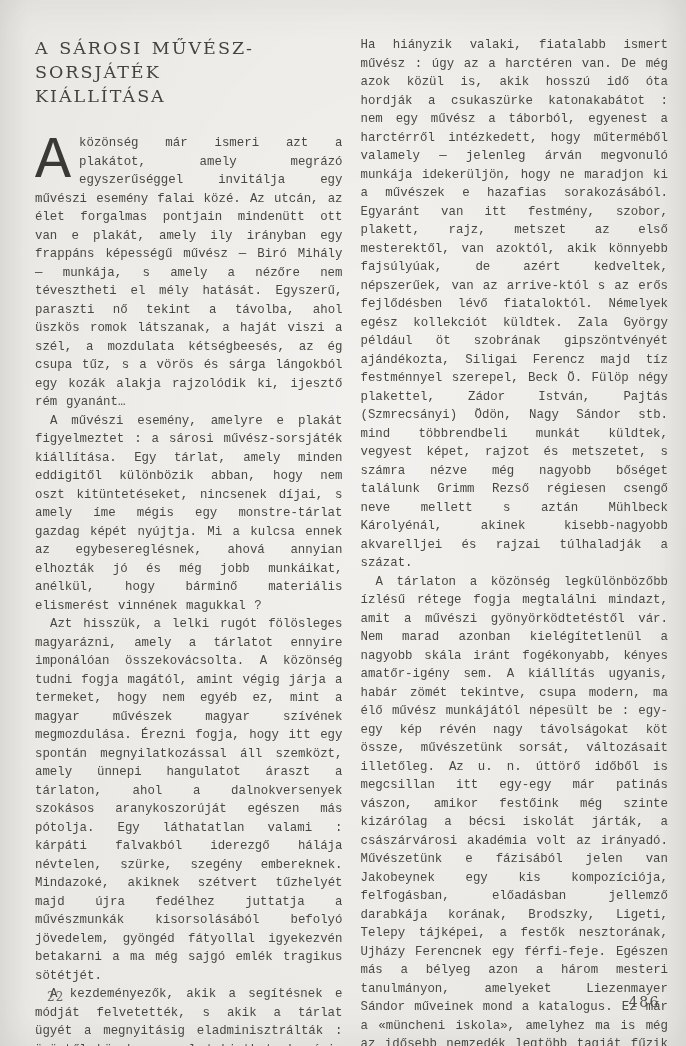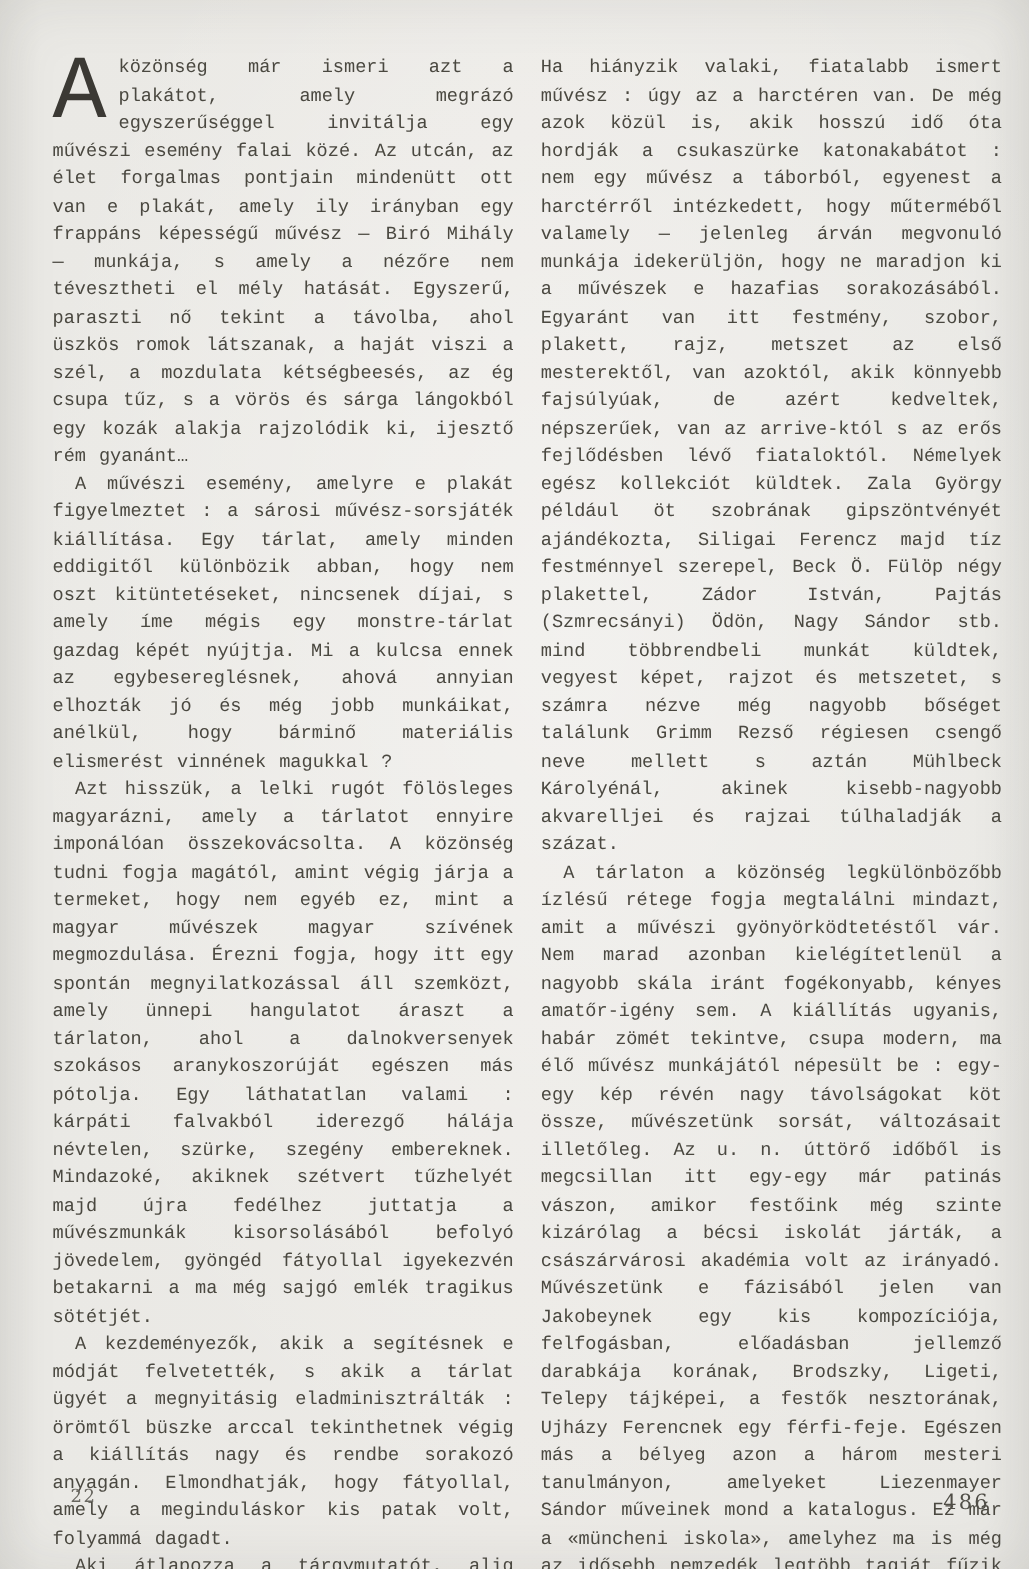--- a/index.html
+++ b/index.html
@@ -78,20 +78,21 @@
     font-weight: 500;
   }
 </style>
 </head>
 <body>
 
 <div class="page">
   <div class="columns">
 
     <div class="col">
+      <h1 class="article-title"><span>A SÁROSI MŰVÉSZ-SORSJÁTÉK</span><br><span>KIÁLLÍTÁSA</span></h1>
 
       <p class="noindent"><span class="dropcap">A</span><span>közönség már ismeri azt a plakátot, amely megrázó egyszerűséggel invitálja egy művészi esemény falai közé. Az utcán, az élet forgalmas pontjain mindenütt ott van e plakát, amely ily irányban egy frappáns képességű művész — Biró Mihály — munkája, s amely a nézőre nem tévesztheti el mély hatását. Egyszerű, paraszti nő tekint a távolba, ahol üszkös romok látszanak, a haját viszi a szél, a mozdulata kétségbeesés, az ég csupa tűz, s a vörös és sárga lángokból egy kozák alakja rajzolódik ki, ijesztő rém gyanánt…</span></p>
 
       <p class="indent">A művészi esemény, amelyre e plakát figyelmeztet : a sárosi művész-sorsjáték kiállítása. Egy tárlat, amely minden eddigitől különbözik abban, hogy nem oszt kitüntetéseket, nincsenek díjai, s amely íme mégis egy monstre-tárlat gazdag képét nyújtja. Mi a kulcsa ennek az egybesereglésnek, ahová annyian elhozták jó és még jobb munkáikat, anélkül, hogy bárminő materiális elismerést vinnének magukkal ?</p>
       <p class="indent">Azt hisszük, a lelki rugót fölösleges magyarázni, amely a tárlatot ennyire imponálóan összekovácsolta. A közönség tudni fogja magától, amint végig járja a termeket, hogy nem egyéb ez, mint a magyar művészek magyar szívének megmozdulása. Érezni fogja, hogy itt egy spontán megnyilatkozással áll szemközt, amely ünnepi hangulatot áraszt a tárlaton, ahol a dalnokversenyek szokásos aranykoszorúját egészen más pótolja. Egy láthatatlan valami : kárpáti falvakból iderezgő hálája névtelen, szürke, szegény embereknek. Mindazoké, akiknek szétvert tűzhelyét majd újra fedélhez juttatja a művészmunkák kisorsolásából befolyó jövedelem, gyöngéd fátyollal igyekezvén betakarni a ma még sajgó emlék tragikus sötétjét.</p>
       <p class="indent">A kezdeményezők, akik a segítésnek e módját felvetették, s akik a tárlat ügyét a megnyitásig eladminisztrálták : örömtől büszke arccal tekinthetnek végig a kiállítás nagy és rendbe sorakozó anyagán. Elmondhatják, hogy fátyollal, amely a meginduláskor kis patak volt, folyammá dagadt.</p>
       <p class="indent">Aki átlapozza a tárgymutatót, alig talál művésznevet, amelynek itt ne volna nyoma.</p>
     </div>
 
     <div class="col">

